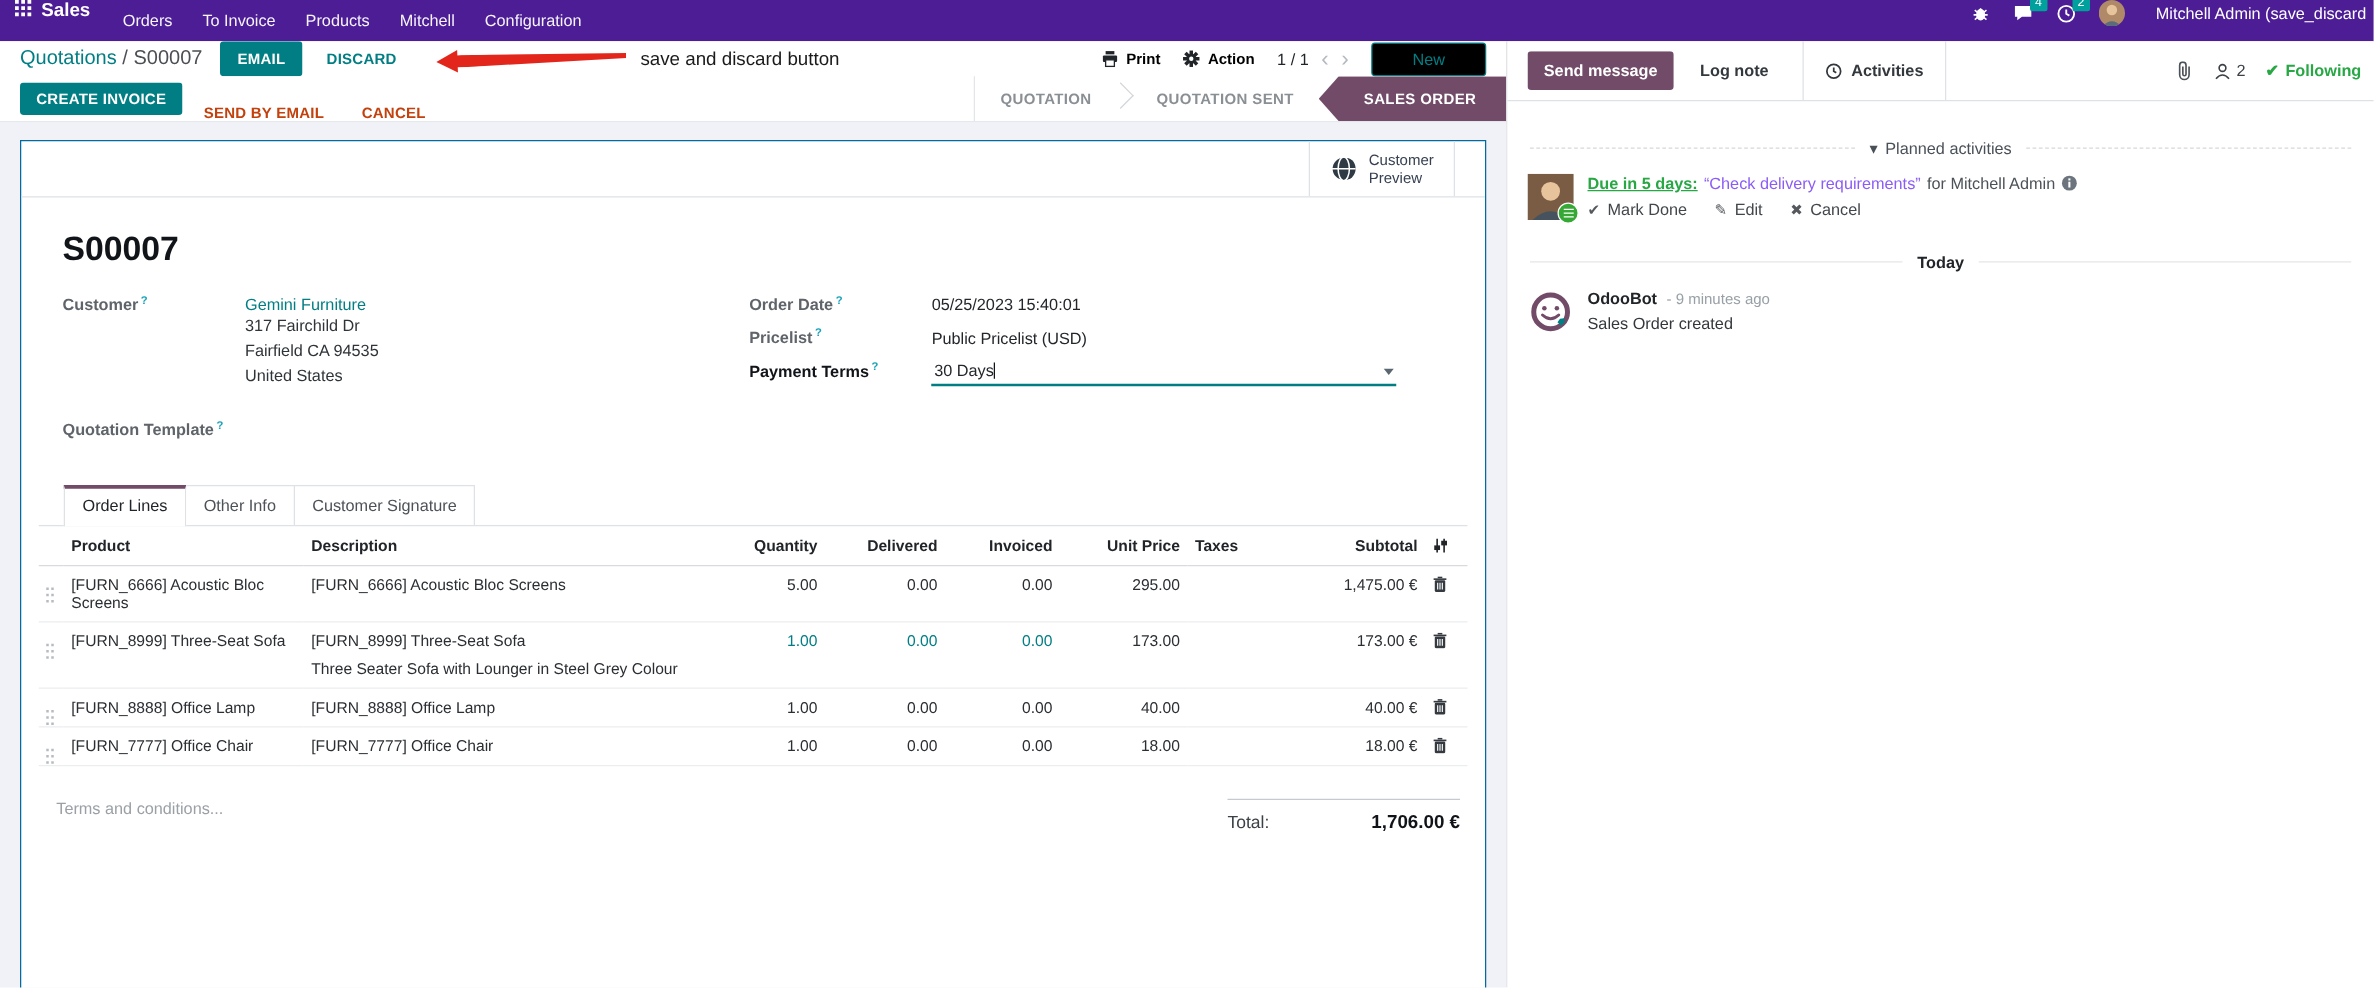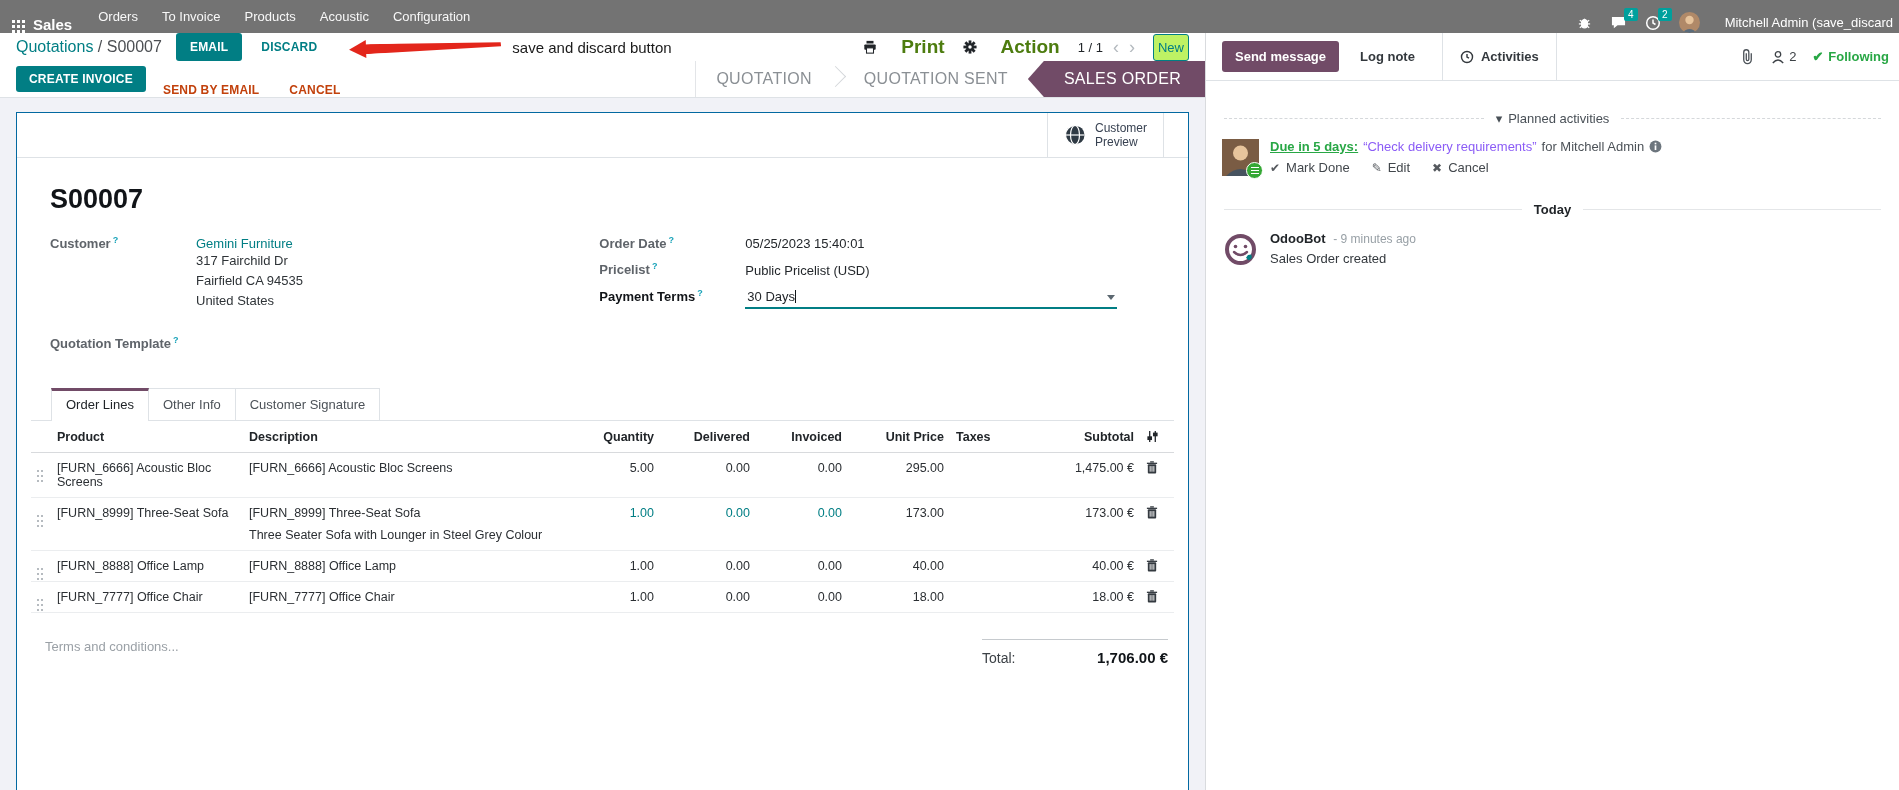--- a/index.html
+++ b/index.html
@@ -1,20 +1,20 @@
 <!DOCTYPE html>
 <html><head>
 <meta charset="utf-8">
 <style>
   * { margin:0; padding:0; box-sizing:border-box; }
   html,body { width:1899px; height:790px; overflow:hidden; }
   body { font-family:"Liberation Sans", sans-serif; font-size:13px; color:#212529; background:#fff; }
 
   
-  .nav { height:33px; background:#737373; display:flex; align-items:flex-end; color:#fff; padding:0 6px 0 10px; }
+  .nav { height:33px; background:#4c1d95; display:flex; align-items:flex-start; color:#fff; padding:0 6px 0 10px; }
   .apps-grid { width:13px; height:13px; display:grid; grid-template-columns:repeat(3,3px); grid-template-rows:repeat(3,3px); gap:2px; margin:0 8px 0 2px; }
   .apps-grid i { background:#fff; }
   .brand { font-size:15px; font-weight:bold; margin-right:14px; }
   .menu-item { padding:0 12px; font-size:13px; color:rgba(255,255,255,.95); line-height:33px; cursor:pointer; }
   .nav-right { margin-left:auto; display:flex; align-items:center; gap:18px; }
   .sysicon { position:relative; display:flex; align-items:center; }
   .badge { position:absolute; top:-7px; right:-11px; background:#00A09D; color:#fff; font-size:10px; line-height:13px; padding:0 4px; border-radius:2px; }
   .nav-avatar { width:21px; height:21px; border-radius:50%; overflow:hidden; flex:0 0 auto; }
   .user-name { font-size:13px; white-space:nowrap; margin-left:7px; }
 
@@ -29,32 +29,32 @@
   .bc-link { color:#017E84; cursor:pointer; }
   .bc-current { color:#4c4f53; }
   .btn { border:1px solid transparent; border-radius:3px; cursor:pointer; font-family:inherit; }
   .btn-save { background:#017E84; color:#fff; font-size:12px; font-weight:bold; letter-spacing:.2px; padding:6px 13px; margin-left:14px; }
   .btn-discard { background:none; color:#017E84; font-size:12px; font-weight:bold; letter-spacing:.2px; padding:6px 10px; margin-left:8px; }
   .annot-arrow { position:relative; width:152px; height:18px; margin-left:21px; transform:rotate(-2deg); flex:0 0 auto; }
   .annot-arrow::before { content:""; position:absolute; left:0; top:0; border-top:9px solid transparent; border-bottom:9px solid transparent; border-right:17px solid #e3261b; }
   .annot-arrow::after { content:""; position:absolute; left:15px; top:4px; right:0; height:10px; background:#e3261b; clip-path:polygon(0 0,100% 30%,100% 70%,0 100%); }
   .annot-text { margin-left:11px; font-size:15px; color:#1a1a1a; white-space:nowrap; }
   .cp-right { margin-left:auto; display:flex; align-items:center; gap:18px; }
-  .cp-tool { display:flex; align-items:center; gap:24px; color:#4d7c0f; font-size:19px; font-weight:bold; cursor:pointer; }
+  .cp-tool { display:flex; align-items:center; gap:6px; color:#000000; font-size:12px; font-weight:bold; cursor:pointer; }
   .pager { display:flex; align-items:center; gap:10px; font-size:13px; color:#212529; }
   .pager .chev { color:#b3b9be; font-size:18px; line-height:1; cursor:pointer; }
-  .btn-new { background:#bef264; border:1px solid #017E84; color:#017E84; font-size:13px; padding:5px 4px; }
+  .btn-new { background:#000000; border:1px solid #017E84; color:#017E84; font-size:13px; padding:5px 32px; }
 
   
   .action-row { height:37px; display:flex; align-items:stretch; border-bottom:1px solid #dee2e6; padding-left:16px; }
   .action-left { display:flex; align-items:center; gap:4px; }
   .btn-primary-sm { background:#017E84; color:#fff; font-size:12px; font-weight:bold; letter-spacing:.2px; padding:5px 12px; }
   .btn-flat { background:none; color:#c2410c; font-size:12px; font-weight:bold; letter-spacing:.2px; padding:5px 12px;margin-top:22px; }
   .statusbar { margin-left:auto; display:flex; align-items:stretch; border-left:1px solid #e3e5e8; }
-  .stage { display:flex; align-items:center; padding:0 20px; color:#8a8f94; font-size:16px; font-weight:normal; letter-spacing:.3px; }
+  .stage { display:flex; align-items:center; padding:0 20px; color:#8a8f94; font-size:12px; font-weight:bold; letter-spacing:.3px; }
   .stage-sep { width:12px; position:relative; }
   .stage-sep::before { content:""; position:absolute; top:8px; width:14px; height:14px; border-top:1px solid #d4d7da; border-right:1px solid #d4d7da; transform:rotate(45deg); left:-4px; }
   .stage.active { background:#714B67; color:#fff; clip-path:polygon(0 50%, 16px 0, 100% 0, 100% 100%, 16px 100%); padding:0 24px 0 36px; }
 
   
   .content-bg { flex:1; background:#f1f2f7; }
   .sheet { margin:14px 16px 0; height:706px; background:#fff; border:1px solid #0369a1; display:flex; flex-direction:column; }
   .button-box { height:45px; border-bottom:1px solid #dee2e6; display:flex; justify-content:flex-end; }
   .stat-button { display:flex; align-items:center; gap:9px; border-left:1px solid #dee2e6; border-right:1px solid #dee2e6; padding:0 16px; margin-right:24px; cursor:pointer; }
   .stat-label { font-size:12px; color:#374151; line-height:14px; }
@@ -141,21 +141,21 @@
       <i></i>
       <i></i>
       <i></i>
       <i></i>
       <i></i>
     </span>
   <span class="brand">Sales</span>
   <span class="menu-item">Orders</span>
   <span class="menu-item">To Invoice</span>
   <span class="menu-item">Products</span>
-  <span class="menu-item">Acoustic</span>
+  <span class="menu-item">Mitchell</span>
   <span class="menu-item">Configuration</span>
   <div class="nav-right">
     <span class="sysicon">
       <svg class="icon-svg" width="15" height="15" viewBox="0 0 16 16" fill="none" stroke="#fff" stroke-width="1.3">
           <ellipse cx="8" cy="9.5" rx="3.2" ry="4.2" fill="#fff"></ellipse>
           <path d="M5.5 6.5 L8 4.5 L10.5 6.5"></path>
           <line x1="2" y1="9.5" x2="4.8" y2="9.5"></line>
           <line x1="11.2" y1="9.5" x2="14" y2="9.5"></line>
           <line x1="3" y1="5.5" x2="5.3" y2="7.3"></line>
           <line x1="13" y1="5.5" x2="10.7" y2="7.3"></line>

